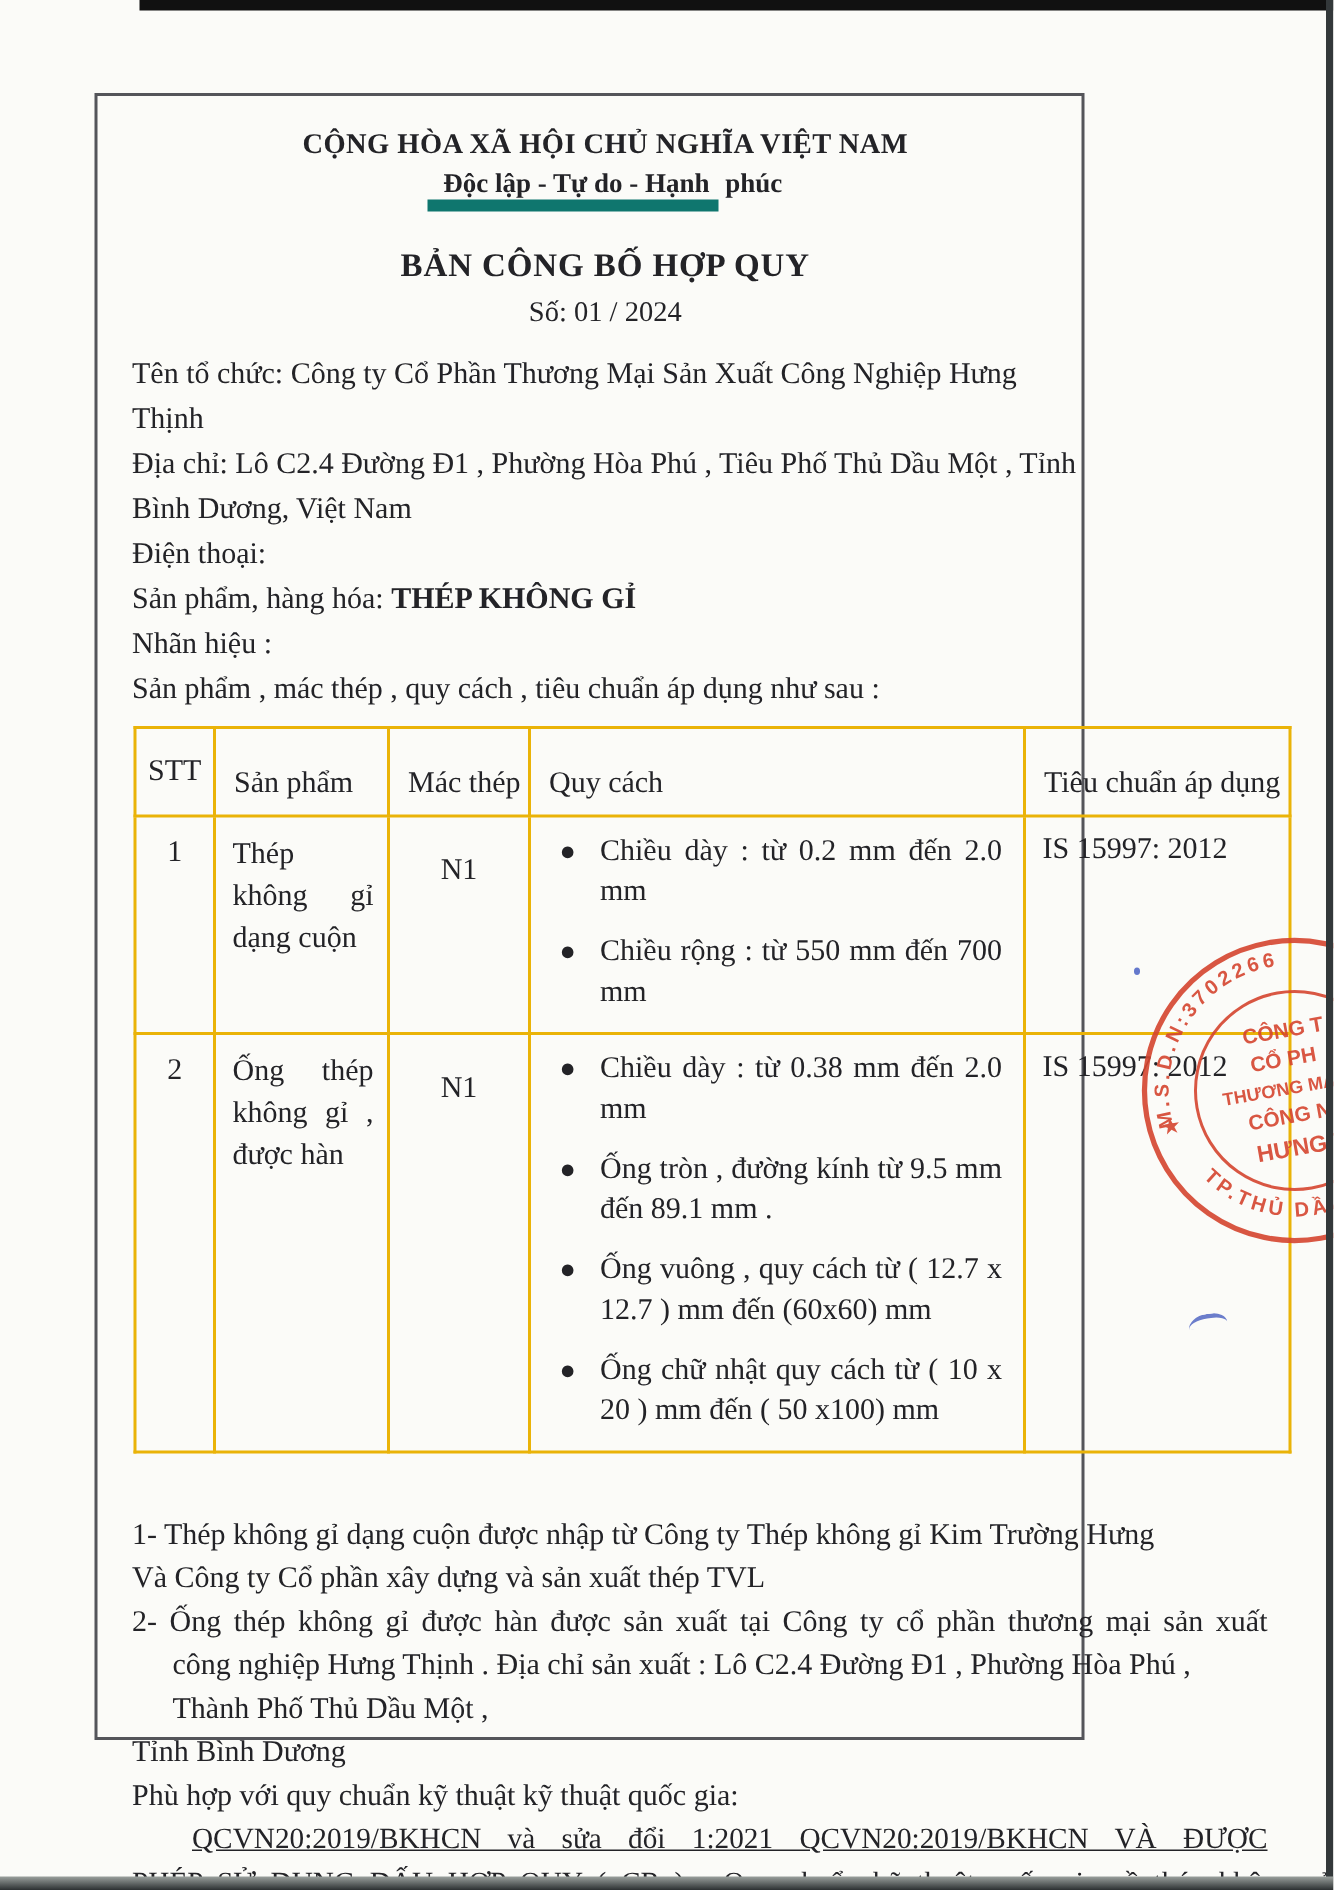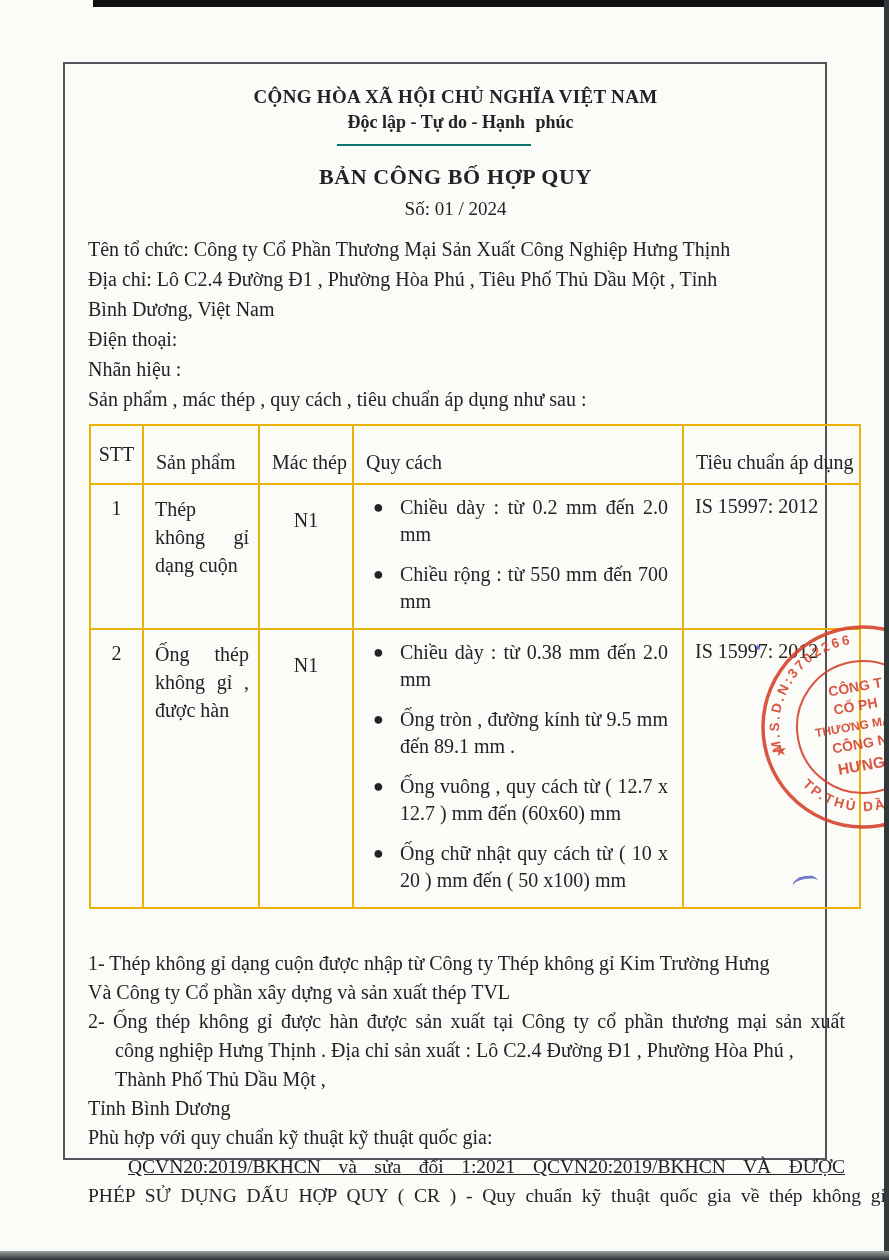--- a/index.html
+++ b/index.html
@@ -13,29 +13,29 @@
   .scan{position:absolute;inset:0;background:#fbfbf8;overflow:hidden;}
 
   
   .edge-top{position:absolute;top:0;left:93px;right:0;height:7px;background:#111;z-index:6;}
   .edge-right{position:absolute;top:0;right:0;width:5px;height:100%;background:#33383a;z-index:6;}
   .edge-bottom{position:absolute;bottom:0;left:0;width:100%;height:9px;
     background:linear-gradient(180deg,#9aa09d,#2c3032);z-index:6;}
 
   
   .page-border{
-    position:absolute;left:63px;top:62px;width:764px;height:1098px;
+    position:absolute;left:63px;top:62px;width:660px;height:1098px;
     border:2px solid #54555a;box-sizing:border-box;background:transparent;z-index:2;
   }
   .content{position:absolute;inset:0;padding:10px 2px 0 23px;box-sizing:border-box;}
 
   .center{text-align:center;}
   .national-title{margin-top:12px;font-size:19px;font-weight:bold;line-height:22px;letter-spacing:.3px;}
   .motto{margin-top:2px;font-size:18px;font-weight:bold;line-height:24px;}
-  .motto .ul{border-bottom:2px solid #0f766e;padding:0 6px 12px 10px;}
+  .motto .ul{border-bottom:8px solid #0f766e;padding:0 6px 1px 10px;}
   .doc-title{margin-top:30px;font-size:22px;font-weight:bold;letter-spacing:.6px;line-height:26px;}
   .doc-number{margin-top:7px;font-size:19px;line-height:24px;}
 
   .info{margin-top:13px;font-size:20px;line-height:30px;}
   .info p{margin:0;}
   .indent{margin-left:7px;}
   .bold{font-weight:bold;}
 
   table.doc-table{
     border-collapse:collapse;table-layout:fixed;width:770px;
@@ -115,20 +115,21 @@
 
       <div class="center doc-title">BẢN CÔNG BỐ HỢP QUY</div>
 
       <div class="center doc-number">Số: 01 / 2024</div>
 
       <div class="info">
         <p>Tên tổ chức: Công ty Cổ Phần Thương Mại Sản Xuất Công Nghiệp Hưng Thịnh</p>
         <p>Địa chỉ: Lô C2.4 Đường Đ1 , Phường Hòa Phú , Tiêu Phố Thủ Dầu Một , Tỉnh</p>
         <p>Bình Dương, Việt Nam</p>
         <p>Điện thoại:</p>
+        <p class="indent"><span>Sản phẩm, hàng hóa: </span><span class="bold">THÉP KHÔNG GỈ</span></p>
         <p class="indent">Nhãn hiệu :</p>
         <p class="indent">Sản phẩm , mác thép , quy cách , tiêu chuẩn áp dụng như sau :</p>
       </div>
 
       <table class="doc-table">
         <colgroup>
             <col class="c1">
             <col class="c2">
             <col class="c3">
             <col class="c4">

